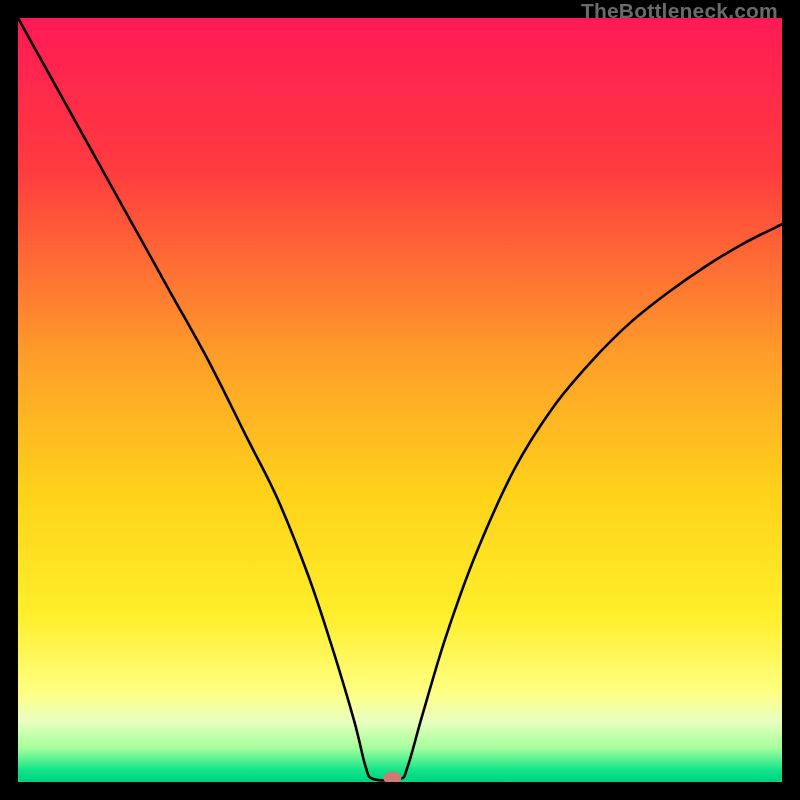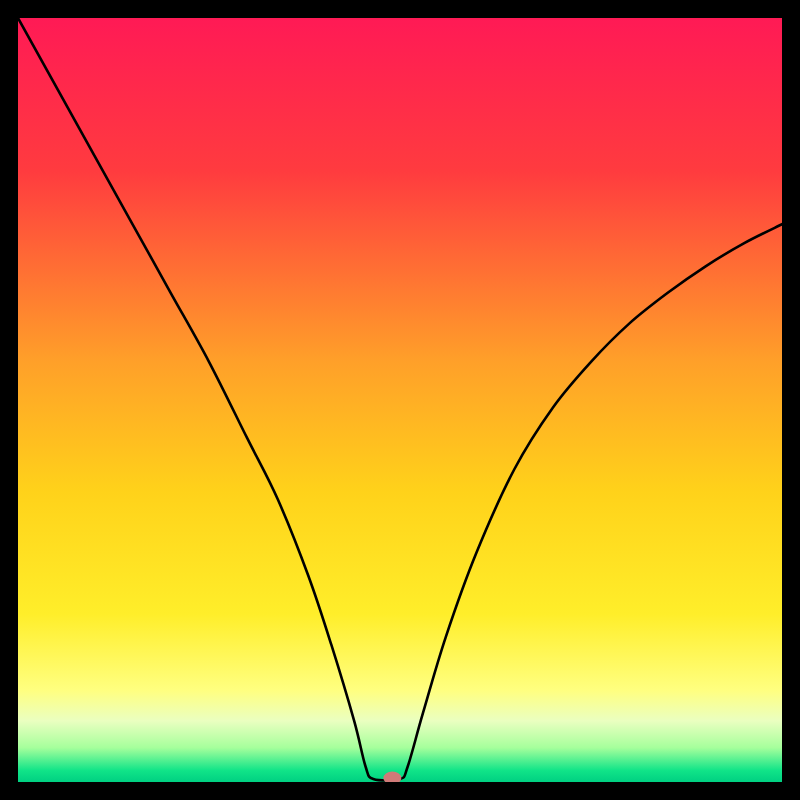--- a/index.html
+++ b/index.html
@@ -58,20 +58,21 @@
     stroke-width: 2.6;
     stroke-linecap: round;
     stroke-linejoin: round;
   }
 </style>
 </head>
 <body>
 
 <div class="container">
 
+  <div class="watermark">TheBottleneck.com</div>
 
   <div class="plot-area">
 
     <svg class="gradient" viewBox="0 0 764 764" preserveAspectRatio="none">
       <defs>
         <linearGradient id="bg-grad" x1="0" y1="0" x2="0" y2="1">
             <stop offset="0%" stop-color="#ff1a55"></stop>
             <stop offset="20%" stop-color="#ff3b3f"></stop>
             <stop offset="45%" stop-color="#ffa029"></stop>
             <stop offset="62%" stop-color="#ffd21a"></stop>

